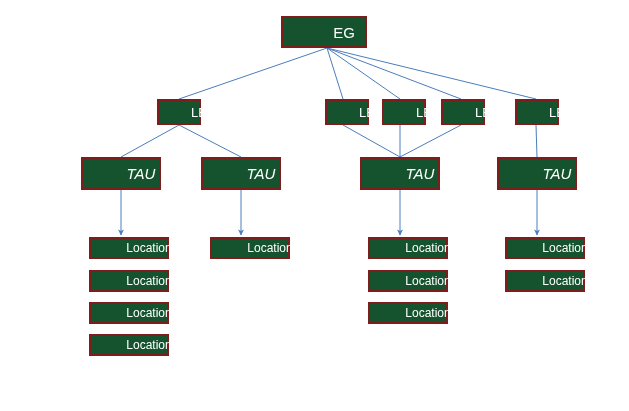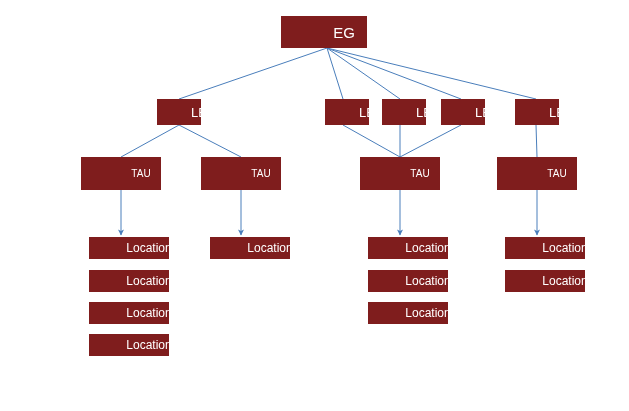--- a/index.html
+++ b/index.html
@@ -17,21 +17,21 @@
     background:#ffffff;
   }
   #edges{
     position:absolute;left:0;top:0;
     width:629px;height:411px;
     pointer-events:none;
   }
   .node{
     position:absolute;
     box-sizing:border-box;
-    background:#7f1d1d;
+    background:#14532d;
     border:6px solid #7f1d1d;
     color:#ffffff;
     display:flex;
     align-items:center;
     justify-content:center;
     text-align:center;
     line-height:1;
     white-space:nowrap;
     z-index:2;
     padding-left:40px;
@@ -40,21 +40,22 @@
     border-width:2px;
     font-size:15px;
   }
   .node-le{
     border-radius:0;
     border-width:2px;
     font-size:13px;
   }
   .node-tau{
     border-width:2px;
-    font-size:10px;
+    font-size:15px;
+    font-style:italic;
   }
   .node-loc{
     border-width:2px;
     font-size:12px;
     margin-left:8px;
   }
 </style>
 </head>
 <body>
 

